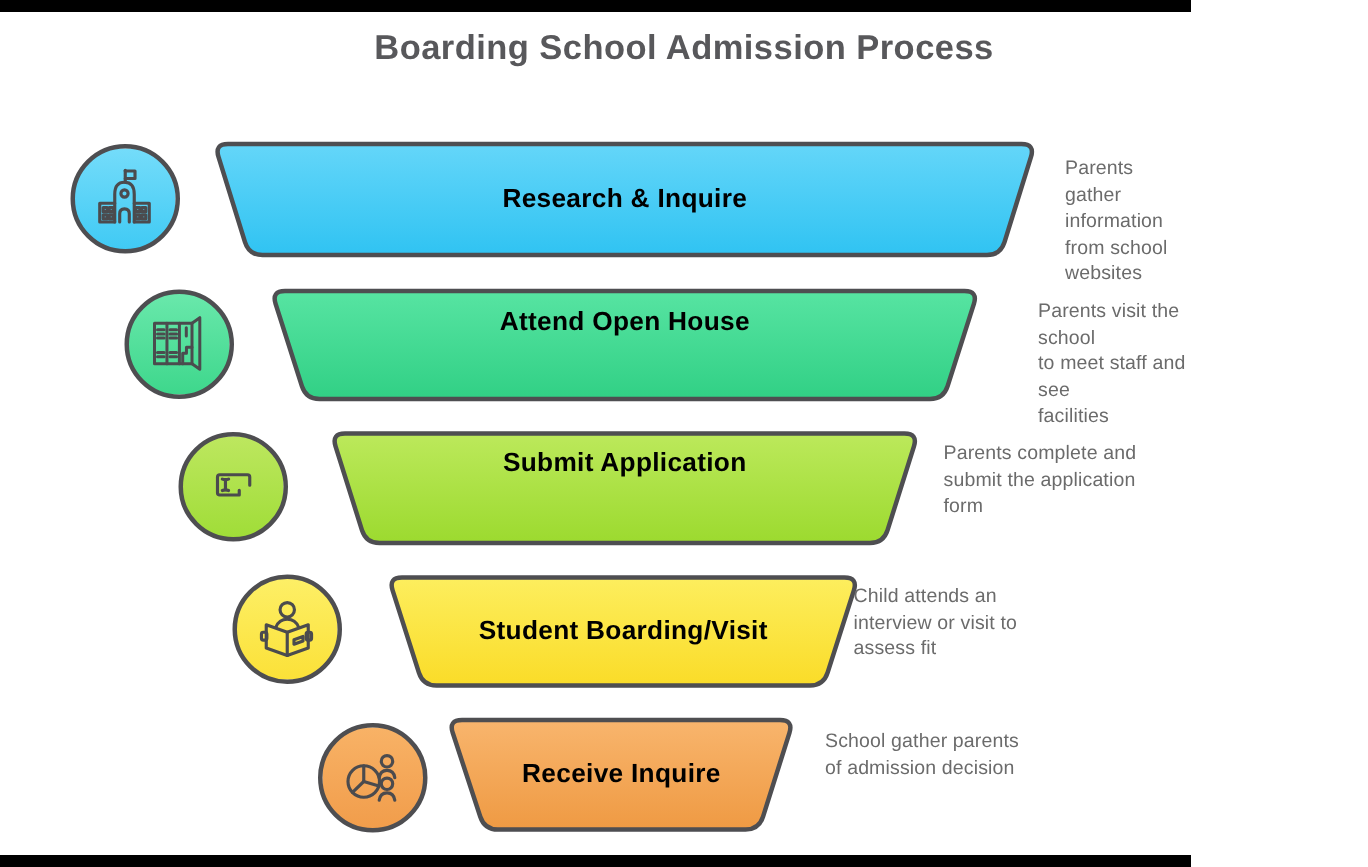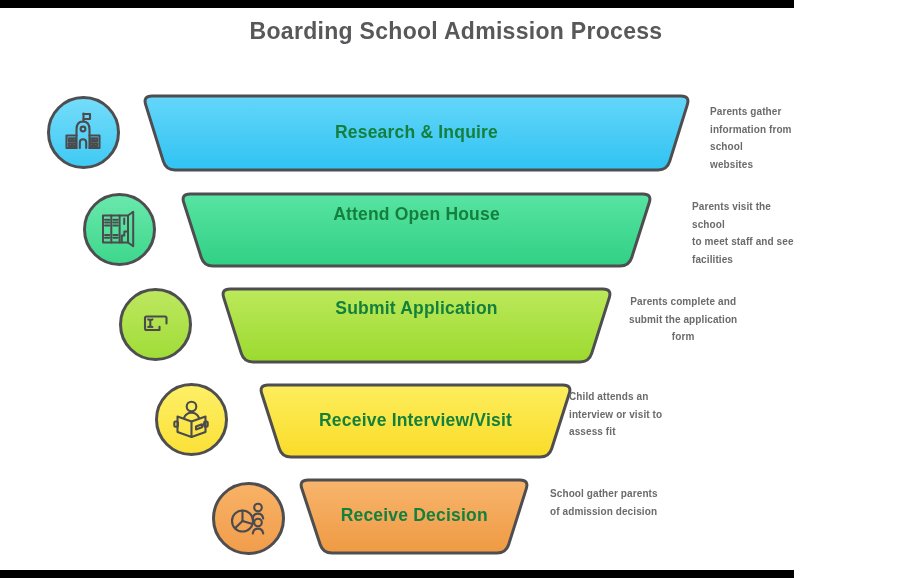--- a/index.html
+++ b/index.html
@@ -15,25 +15,25 @@
     text-align:center;font-size:23px;font-weight:700;color:#58585b;letter-spacing:0.3px;
   }
   #funnel-svg{position:absolute;left:0;top:0;width:912px;height:578px;}
   .icon-circle{
     position:absolute;width:73px;height:73px;border-radius:50%;
     border:3px solid #4e4e51;box-sizing:border-box;
     display:flex;align-items:center;justify-content:center;
   }
   .stage-label{
     position:absolute;width:340px;text-align:center;
-    font-size:17.5px;font-weight:700;color:#15803d;letter-spacing:0.2px;
+    font-size:17.5px;font-weight:700;color:#000000;letter-spacing:0.2px;
   }
   .stage-desc{
     position:absolute;white-space:pre-line;
-    font-size:10px;line-height:17.6px;font-weight:700;color:#6b6b6b;letter-spacing:0.1px;
+    font-size:13px;line-height:17.6px;font-weight:400;color:#6b6b6b;letter-spacing:0.1px;
   }
 </style>
 </head>
 <body>
 
 <div class="canvas">
   <div class="frame-bar top"></div>
   <div class="frame-bar bottom"></div>
   <h1 class="title">Boarding School Admission Process</h1>
   <svg id="funnel-svg" viewBox="0 0 912 578">
@@ -117,47 +117,47 @@
 facilities</div>
       <div class="icon-circle" style="left: 118.5px; top: 287.5px; background: linear-gradient(rgb(189, 231, 95), rgb(160, 221, 56));">
         <svg viewBox="0 0 48 48" width="48" height="48" fill="none" stroke="#4b4b4e" stroke-width="2.1" stroke-linecap="round" stroke-linejoin="round">
           <path d="M35.5,23.5 V18 Q35.5,16.5 34,16.5 H15.5 Q14,16.5 14,18 V28.5 Q14,30 15.5,30 H28.5 V26.8"></path>
           <path d="M17.2,19.4 Q19.3,20.2 21.4,19.4"></path>
           <path d="M19.3,20 V26.4"></path>
           <path d="M17.2,27 Q19.3,26.2 21.4,27"></path>
         </svg>
       </div>
       <div class="stage-label" style="left: 246.5px; top: 298px;">Submit Application</div>
-      <div class="stage-desc" style="left: 629px; top: 293px; text-align: center;">Parents complete and
+      <div class="stage-desc" style="left: 629px; top: 293px;">Parents complete and
 submit the application
 form</div>
       <div class="icon-circle" style="left: 154.5px; top: 382.5px; background: linear-gradient(rgb(253, 239, 102), rgb(251, 225, 56));">
         <svg viewBox="0 0 48 48" width="48" height="48" fill="none" stroke="#4b4b4e" stroke-width="2.1" stroke-linecap="round" stroke-linejoin="round">
           <circle cx="24.5" cy="11.5" r="4.8"></circle>
           <path d="M17,23 Q19,17.8 24.5,17.8 Q30,17.8 32,23"></path>
           <path d="M10.5,21.5 L24.5,26.5 L38.5,21.5 V37 L24.5,42 L10.5,37 Z"></path>
           <path d="M24.5,26.5 V42"></path>
           <path d="M29,31.5 l6,-2.2 v3 l-6,2.2 z"></path>
           <rect x="7.3" y="26.5" width="3.6" height="5.2" rx="1.2"></rect>
           <rect x="37.1" y="26.5" width="3.6" height="5.2" rx="1.2"></rect>
         </svg>
       </div>
-      <div class="stage-label" style="left: 245.5px; top: 410px;">Receive Interview/Visit</div>
+      <div class="stage-label" style="left: 245.5px; top: 410px;">Student Boarding/Visit</div>
       <div class="stage-desc" style="left: 569px; top: 388px;">Child attends an
 interview or visit to
 assess fit</div>
       <div class="icon-circle" style="left: 211.5px; top: 481.5px; background: linear-gradient(rgb(248, 178, 102), rgb(241, 157, 75));">
         <svg viewBox="0 0 48 48" width="48" height="48" fill="none" stroke="#4b4b4e" stroke-width="2.1" stroke-linecap="round" stroke-linejoin="round">
           <circle cx="18.5" cy="27" r="10.5"></circle>
           <path d="M18.5,27 V16.5"></path>
           <path d="M18.5,27 L28.6,30"></path>
           <path d="M18.5,27 L11,34.3"></path>
           <circle cx="34" cy="13.5" r="3.8"></circle>
           <path d="M28.8,24.5 Q29.5,19.6 34,19.6 Q38.5,19.6 39.2,24.5"></path>
           <circle cx="34" cy="28.5" r="3.8"></circle>
           <path d="M28.8,39.5 Q29.5,34.6 34,34.6 Q38.5,34.6 39.2,39.5"></path>
         </svg>
       </div>
-      <div class="stage-label" style="left: 244.25px; top: 505px;">Receive Decision</div>
+      <div class="stage-label" style="left: 244.25px; top: 505px;">Receive Inquire</div>
       <div class="stage-desc" style="left: 550px; top: 485px;">School gather parents
 of admission decision</div>
     </div>
 </div>
 
 </body></html>

